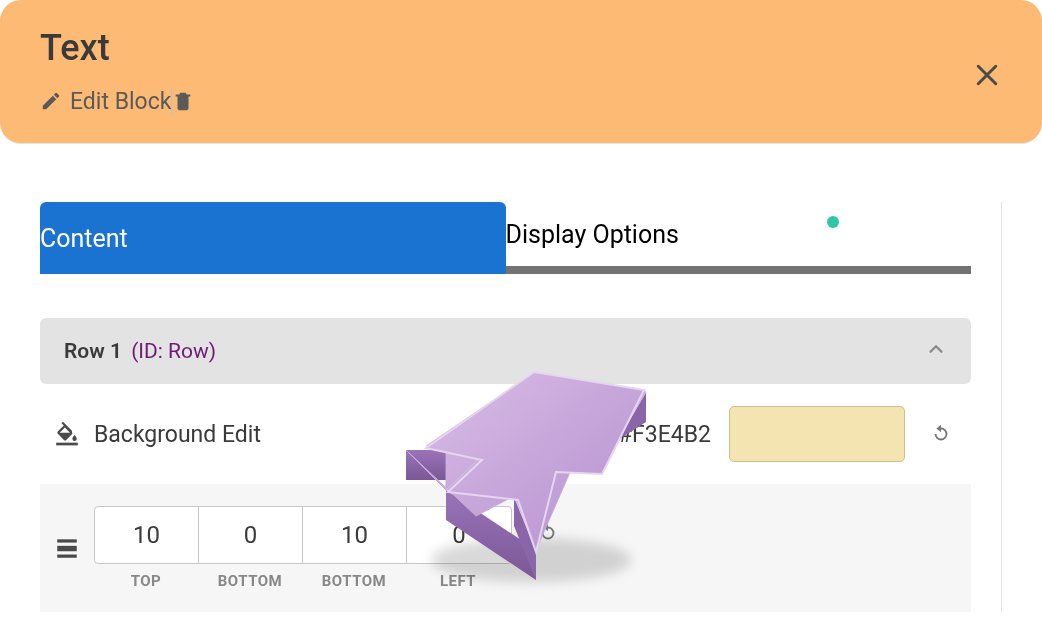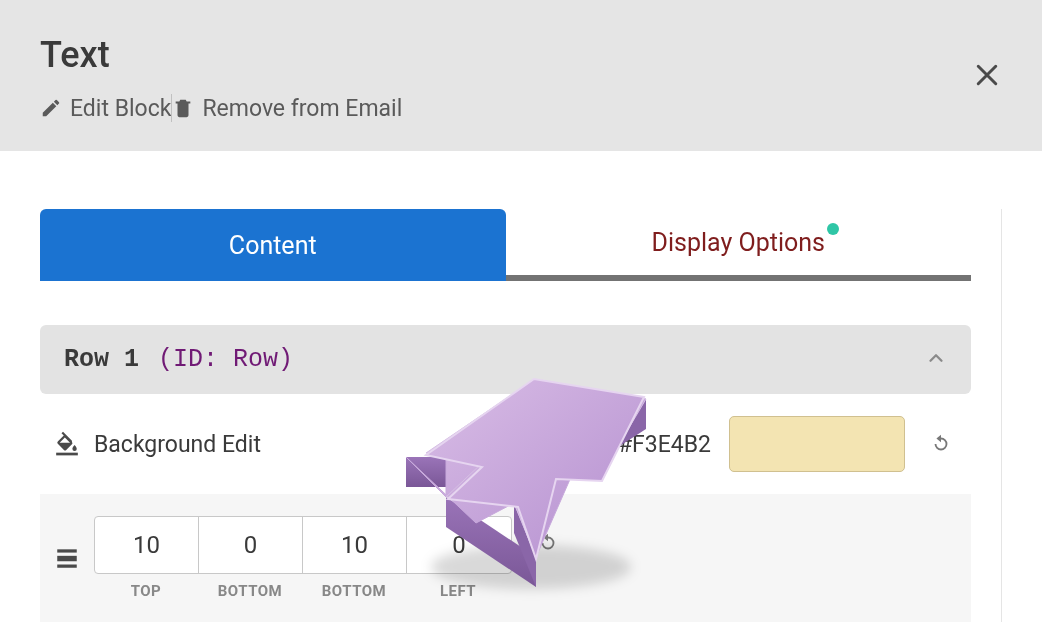--- a/index.html
+++ b/index.html
@@ -5,24 +5,25 @@
     * { box-sizing: border-box; margin: 0; padding: 0; }
     body {
       font-family: -apple-system, BlinkMacSystemFont, "Segoe UI", Roboto, "Helvetica Neue", sans-serif;
       background: #fff;
       width: 1042px;
       height: 630px;
       overflow: hidden;
       position: relative;
     }
     .header {
-      background: #e5e5e5;
-      padding: 34px 40px 28px 40px;
+      background: #fdba74;
+      padding: 27px 40px 28px 40px;
       border-bottom: 1px solid #e5e5e5;
       position: relative;
+      border-radius: 21px;
     }
     .header-title {
       font-size: 36px;
       font-weight: 500;
       color: #3a3a3a;
       margin-bottom: 18px;
     }
     .header-actions {
       display: flex;
       align-items: center;
@@ -60,33 +61,33 @@
 
     .tabs {
       display: flex;
       height: 72px;
       position: relative;
     }
     .tab {
       flex: 1;
       display: flex;
       align-items: center;
-      justify-content: center;
+      justify-content: flex-start;
       font-size: 25px;
       cursor: pointer;
       position: relative;
     }
     .tab.active {
       background: #1b73d1;
       color: #fff;
       border-radius: 6px 6px 0 0;
     }
     .tab.inactive {
-      color: #7f1d1d;
-      border-bottom: 6px solid #737373;
+      color: #000000;
+      border-bottom: 8px solid #737373;
     }
     .badge-dot {
       position: absolute;
       top: 14px;
       right: 132px;
       width: 12px;
       height: 12px;
       border-radius: 50%;
       background: #2fc6a6;
     }
@@ -95,24 +96,23 @@
       margin-top: 44px;
       background: #e3e3e3;
       border-radius: 6px;
       padding: 20px 24px;
       display: flex;
       align-items: center;
       justify-content: space-between;
       cursor: pointer;
     }
     .section-title {
-      font-size: 25px;
+      font-size: 21px;
       color: #3a3a3a;
       font-weight: 600;
-      font-family: Liberation Mono, monospace;
     }
     .section-subtitle {
       color: #701a75;
       font-weight: 400;
     }
     .chevron {
       color: #8a8a8a;
     }
 
     .property-row {
@@ -216,21 +216,20 @@
       </span>
       <span>Edit Block</span>
     </div>
     <div class="divider"></div>
     <div class="action">
       <span class="icon">
         <svg width="22" height="24" viewBox="0 0 24 24" fill="#5a5a5a">
             <path d="M6 7h12v13a2 2 0 0 1-2 2H8a2 2 0 0 1-2-2V7zm3-4h6l1 2h4v2H4V5h4l1-2z"></path>
           </svg>
       </span>
-      <span>Remove from Email</span>
     </div>
   </div>
   <div class="close-btn">
     <svg width="30" height="30" viewBox="0 0 24 24">
         <path stroke="#4a4a4a" stroke-width="2.4" fill="none" d="M5 5l14 14M19 5L5 19" stroke-linecap="round"></path>
       </svg>
   </div>
 </div>
 
 <div class="content-area">

